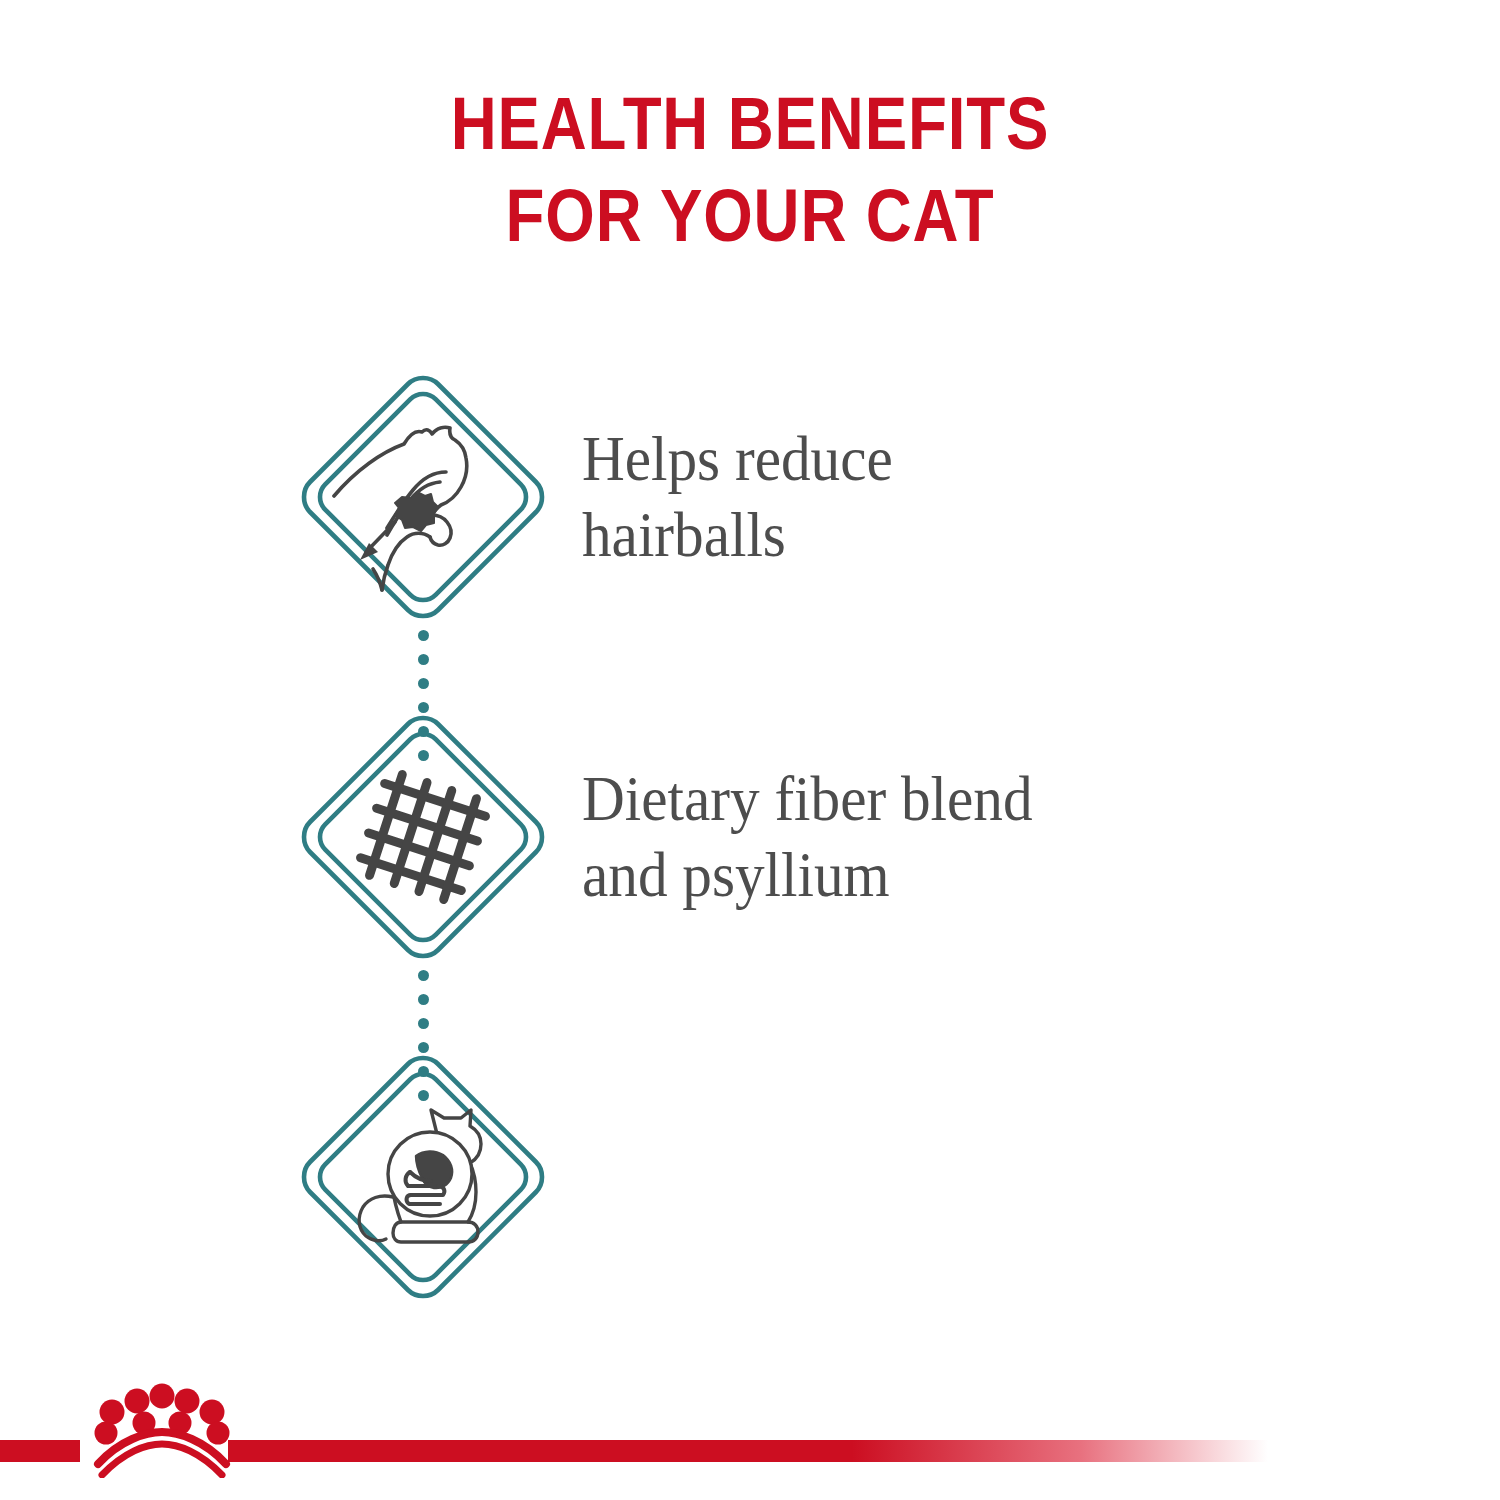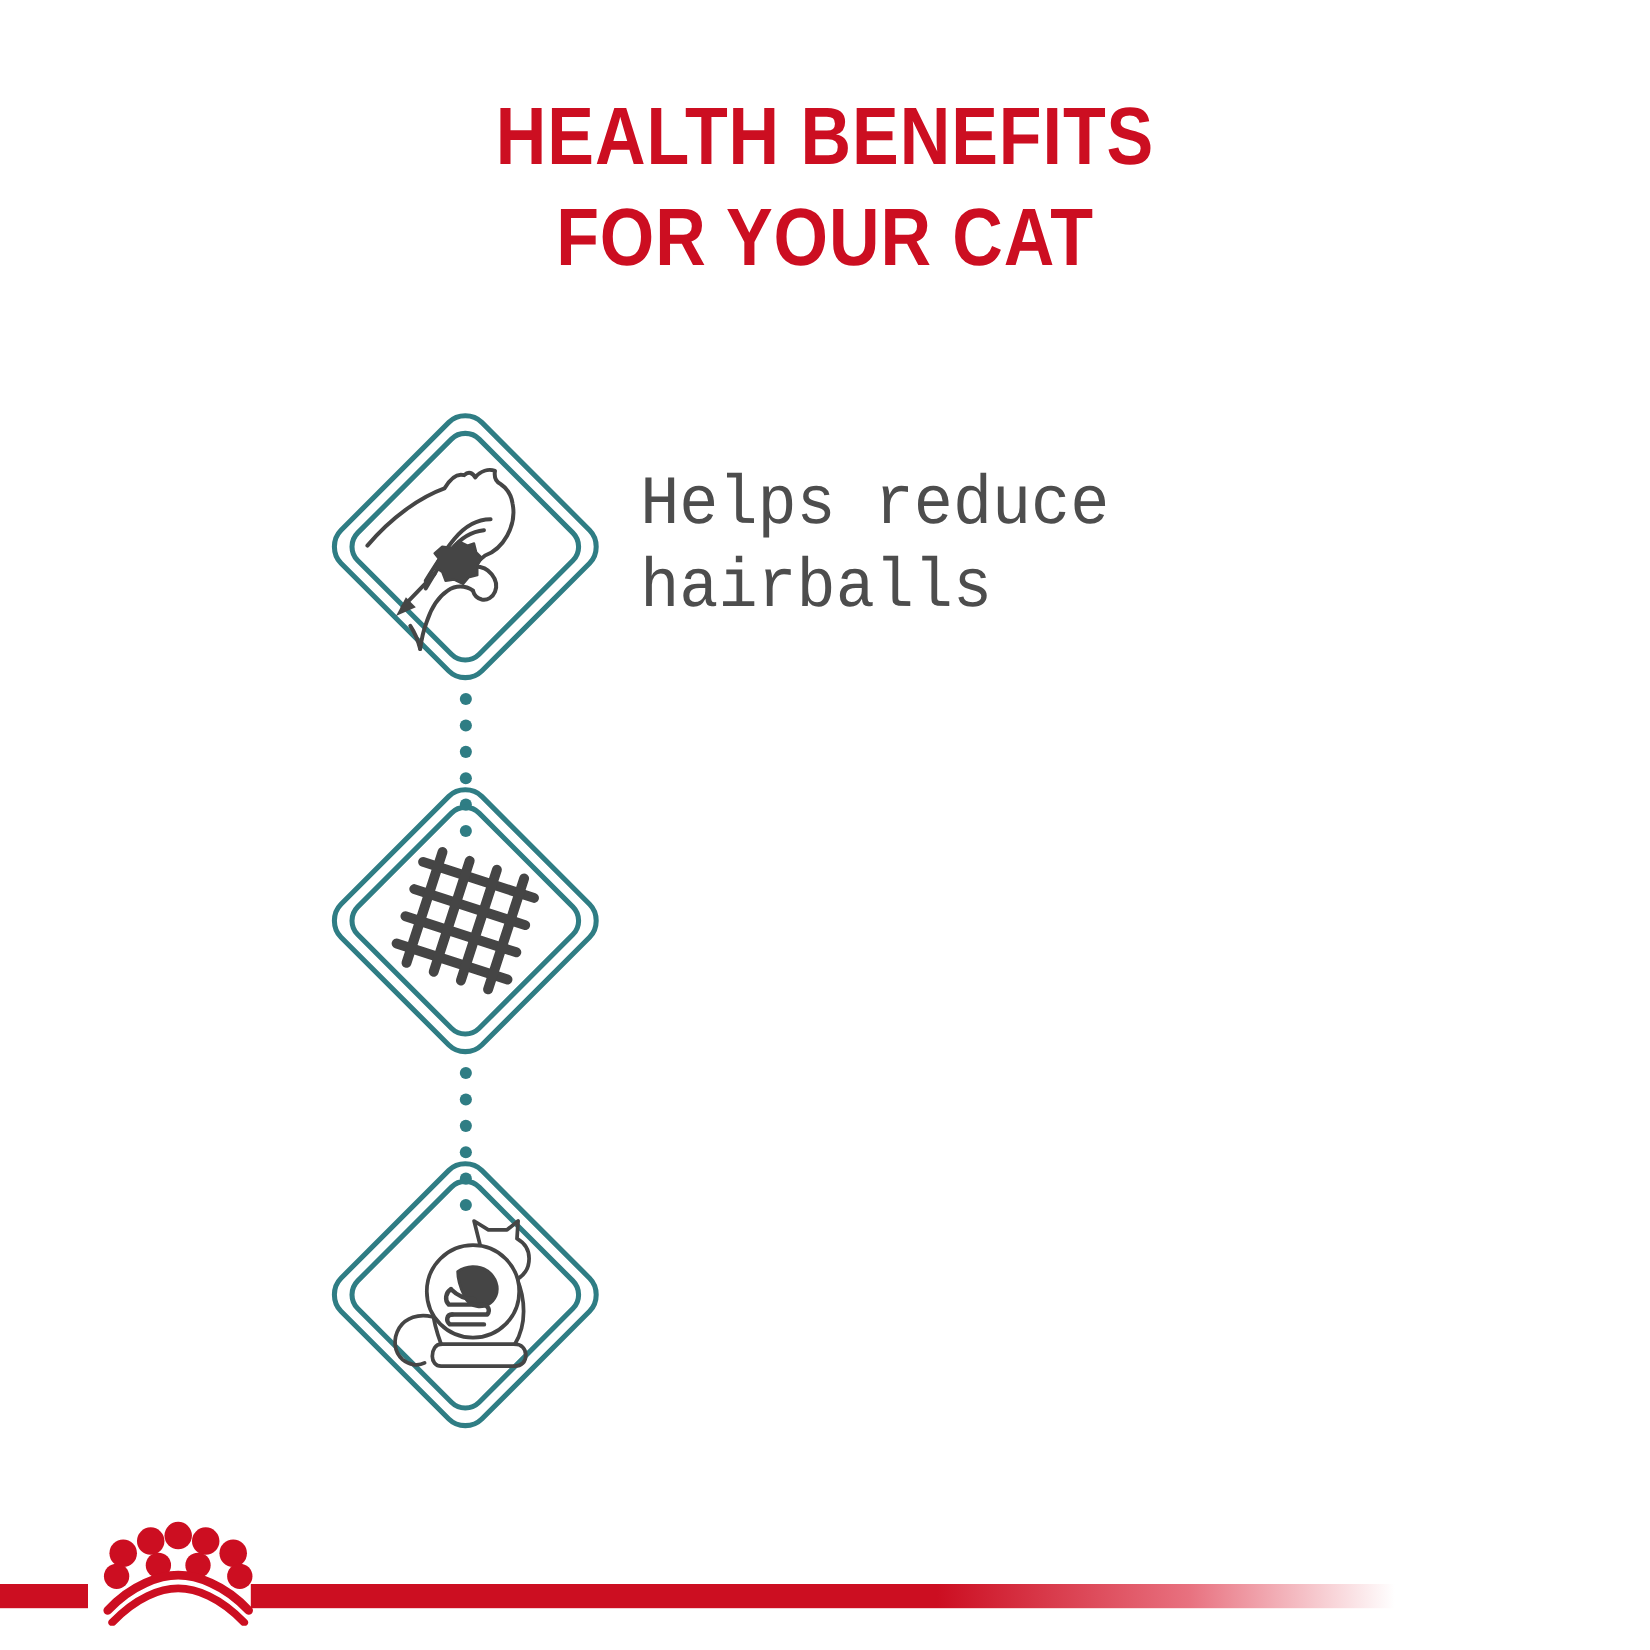--- a/index.html
+++ b/index.html
@@ -59,21 +59,21 @@
   }
   .icon-slot svg { display: block; width: 250px; height: 250px; }
 
   .benefit-text {
     position: absolute;
     left: 582px;
     top: 50%;
     transform: translateY(-50%);
     width: 790px;
     color: #4d4d4d;
-    font-family: Liberation Mono, monospace;
+    font-family: Liberation Serif, serif;
     font-size: 63px;
     line-height: 76px;
     font-weight: normal;
   }
   .benefit-text .ln {
     display: block;
     transform: scaleX(0.94);
     transform-origin: left center;
     white-space: nowrap;
   }
@@ -218,20 +218,24 @@
           <line x1="72" y1="112" x2="178" y2="112"></line>
           <line x1="72" y1="138" x2="178" y2="138"></line>
           <line x1="72" y1="164" x2="178" y2="164"></line>
           <line x1="86" y1="72" x2="86" y2="178"></line>
           <line x1="112" y1="72" x2="112" y2="178"></line>
           <line x1="138" y1="72" x2="138" y2="178"></line>
           <line x1="164" y1="72" x2="164" y2="178"></line>
         </g>
       </svg>
     </div>
+    <div class="benefit-text">
+      <span class="ln">Dietary fiber blend</span>
+      <span class="ln">and psyllium</span>
+    </div>
   </div>
 
   <div class="connector">
     <div class="dots">
       <span class="dot"></span>
       <span class="dot"></span>
       <span class="dot"></span>
       <span class="dot"></span>
       <span class="dot"></span>
       <span class="dot"></span>

